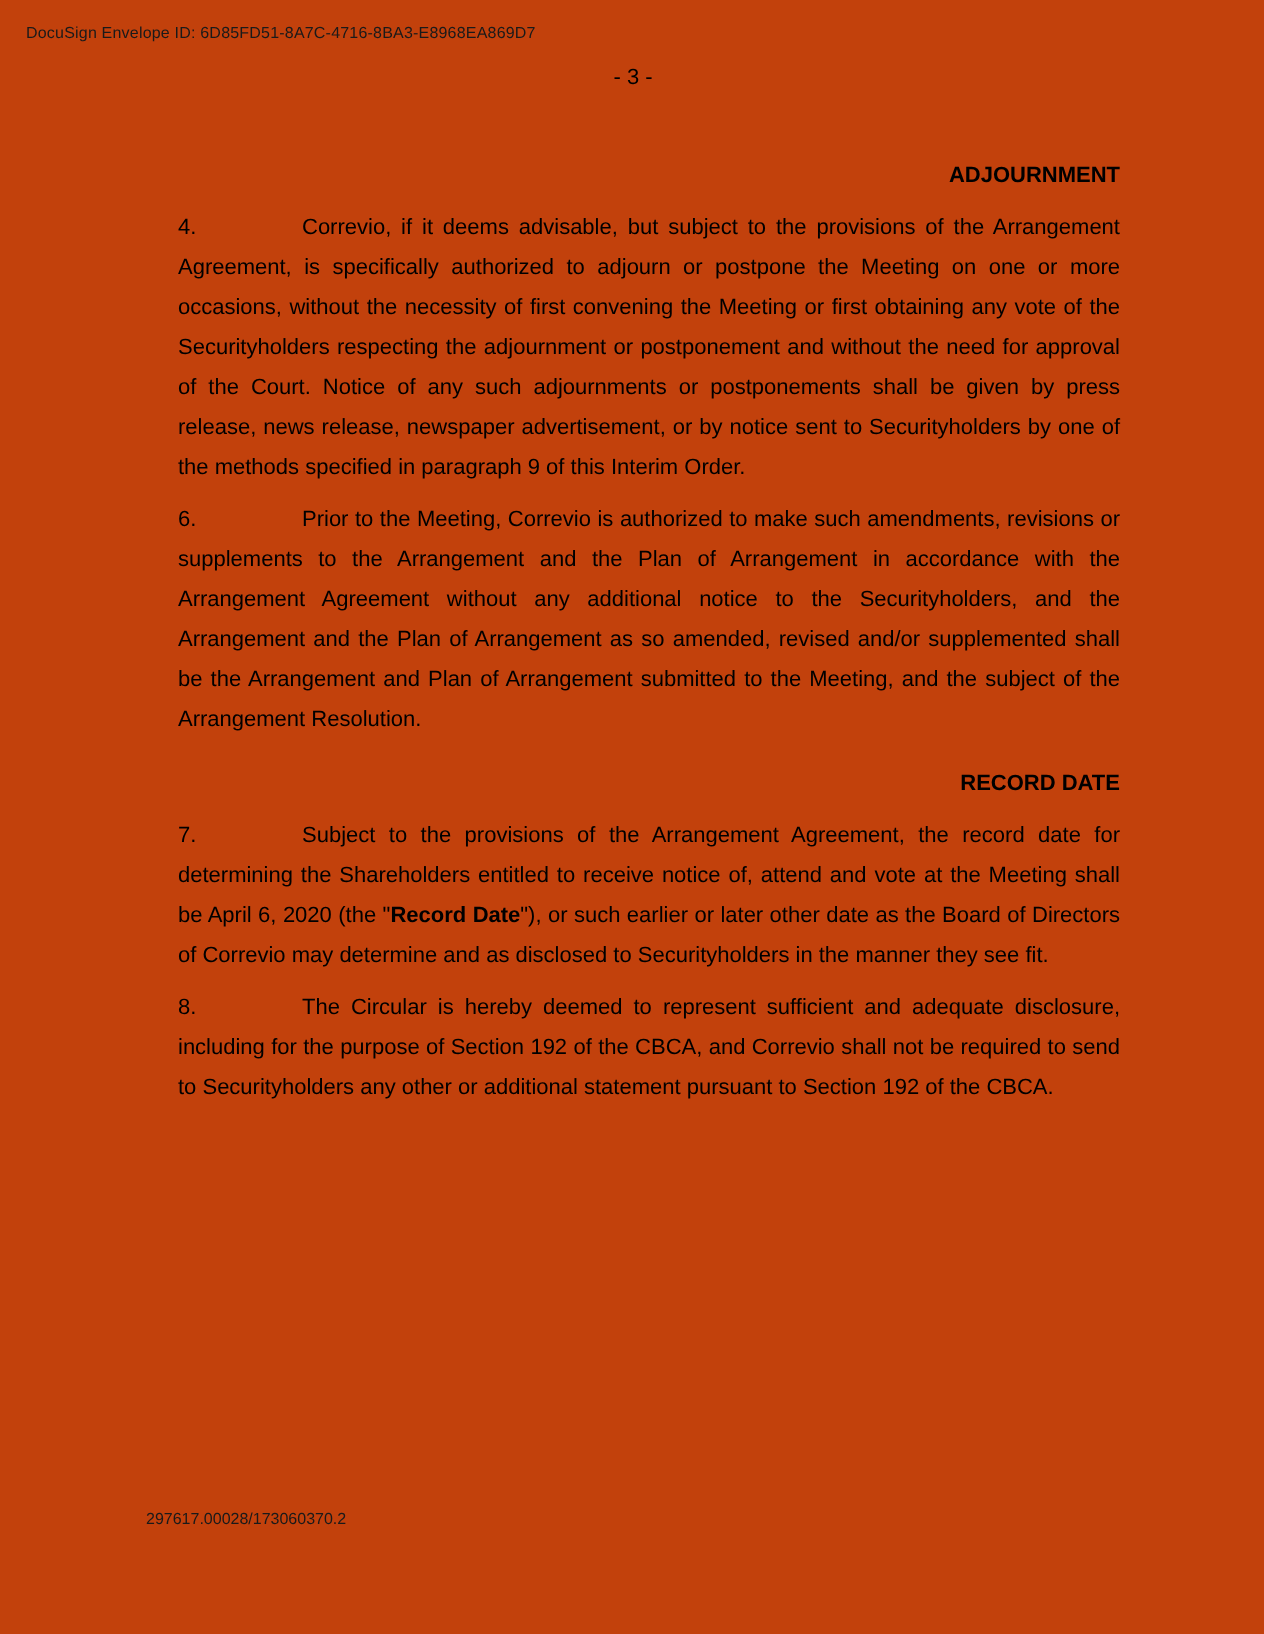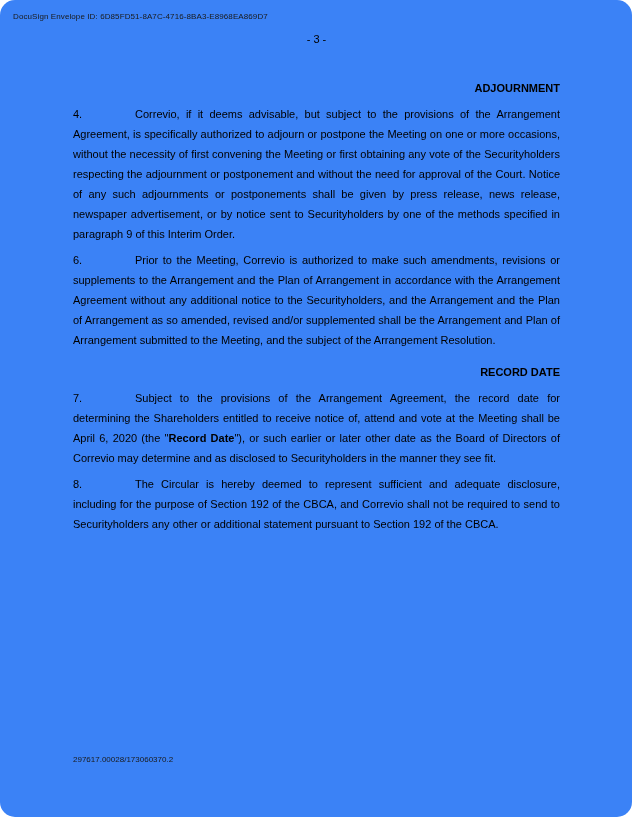--- a/index.html
+++ b/index.html
@@ -1,24 +1,23 @@
 <!DOCTYPE html>
 <html><head>
 <meta charset="utf-8">
 <style>
   html, body { margin: 0; padding: 0; background: #ffffff; }
   .page {
     position: relative;
     width: 632px;
     height: 817px;
-    background: #3b82f6;
+    background: #c2410c;
     font-family: "Liberation Sans", sans-serif;
     color: #000000;
     overflow: hidden;
-    border-radius: 15px;
   }
   .docusign-header {
     position: absolute;
     top: 12px;
     left: 13px;
     font-size: 8px;
     letter-spacing: 0.1px;
     color: #1a1a1a;
     white-space: nowrap;
   }
@@ -36,21 +35,21 @@
     left: 73px;
     width: 487px;
   }
   .body-text {
     font-size: 11px;
     line-height: 20px;
     text-align: justify;
     margin: 10px 0 0 0;
   }
   .intro { margin-top: 0; }
-  .after-heading { margin-top: 6px; }
+  .after-heading { margin-top: 6px; margin-left: 16px; }
   .heading {
     font-size: 11px;
     line-height: 20px;
     font-weight: bold;
     margin: 12px 0 0 0;
     text-align: right;
   }
   .heading.first { margin-top: 8px; }
   .para-number {
     display: inline-block;

